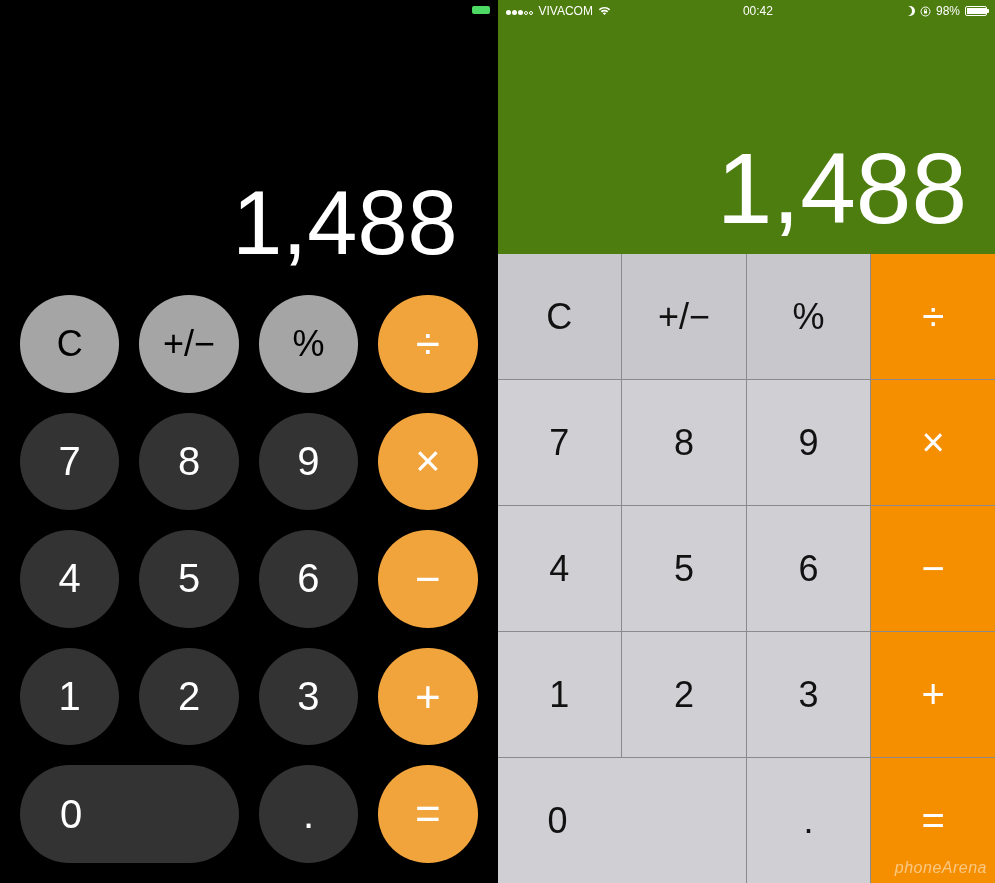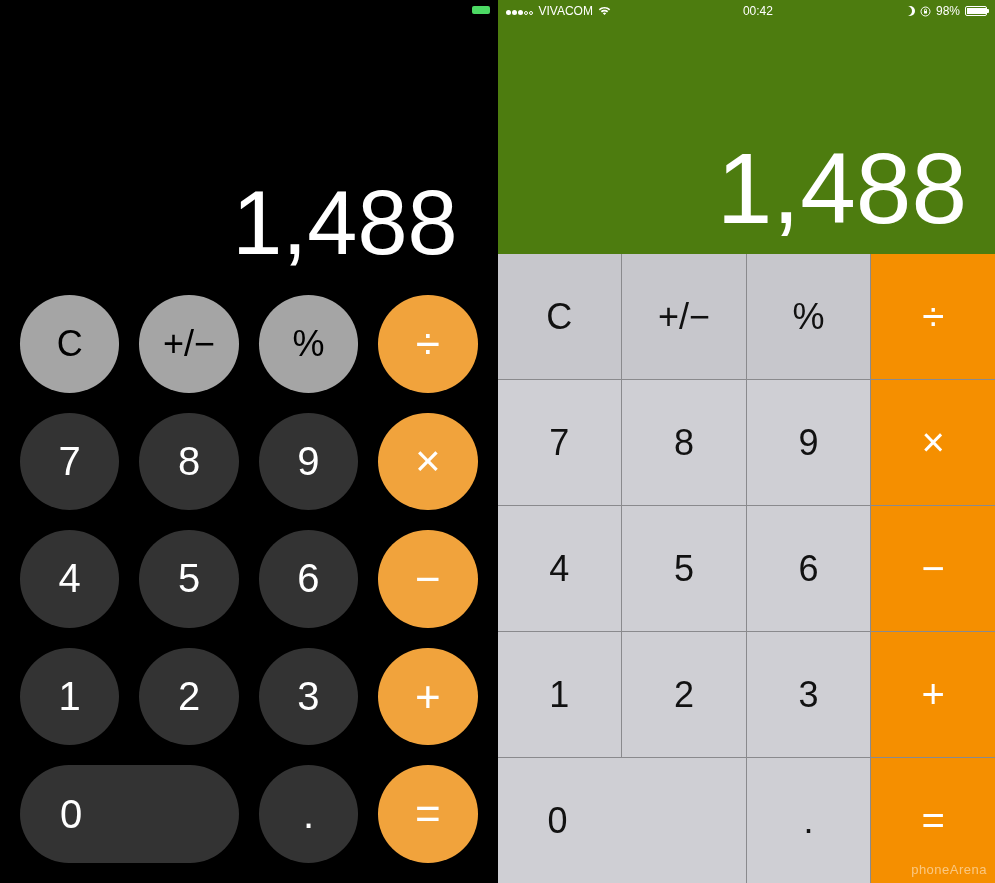--- a/index.html
+++ b/index.html
@@ -119,22 +119,23 @@
   .right .btn.grey  { background: #c7c7cc; color: #111; }
   .right .btn.lgrey { background: #cfcfd4; color: #111; }
   .right .btn.op    { background: #f58f00; color: #fff; font-size: 40px; }
   .right .btn.zero  {
     grid-column: span 2;
     justify-content: flex-start;
     padding-left: 50px;
   }
   .watermark {
     position:absolute; bottom:6px; right:8px;
-    font-size:13px; color:rgba(255,255,255,0.5);
+    font-size:16px; color:rgba(255,255,255,0.5);
     letter-spacing:0.5px;
+    font-style:italic;
   }
 </style>
 </head>
 <body>
 
 <div class="phone left">
   <div class="statusbar">
     <div class="battery-pill"></div>
   </div>
   <div class="display">1,488</div>

